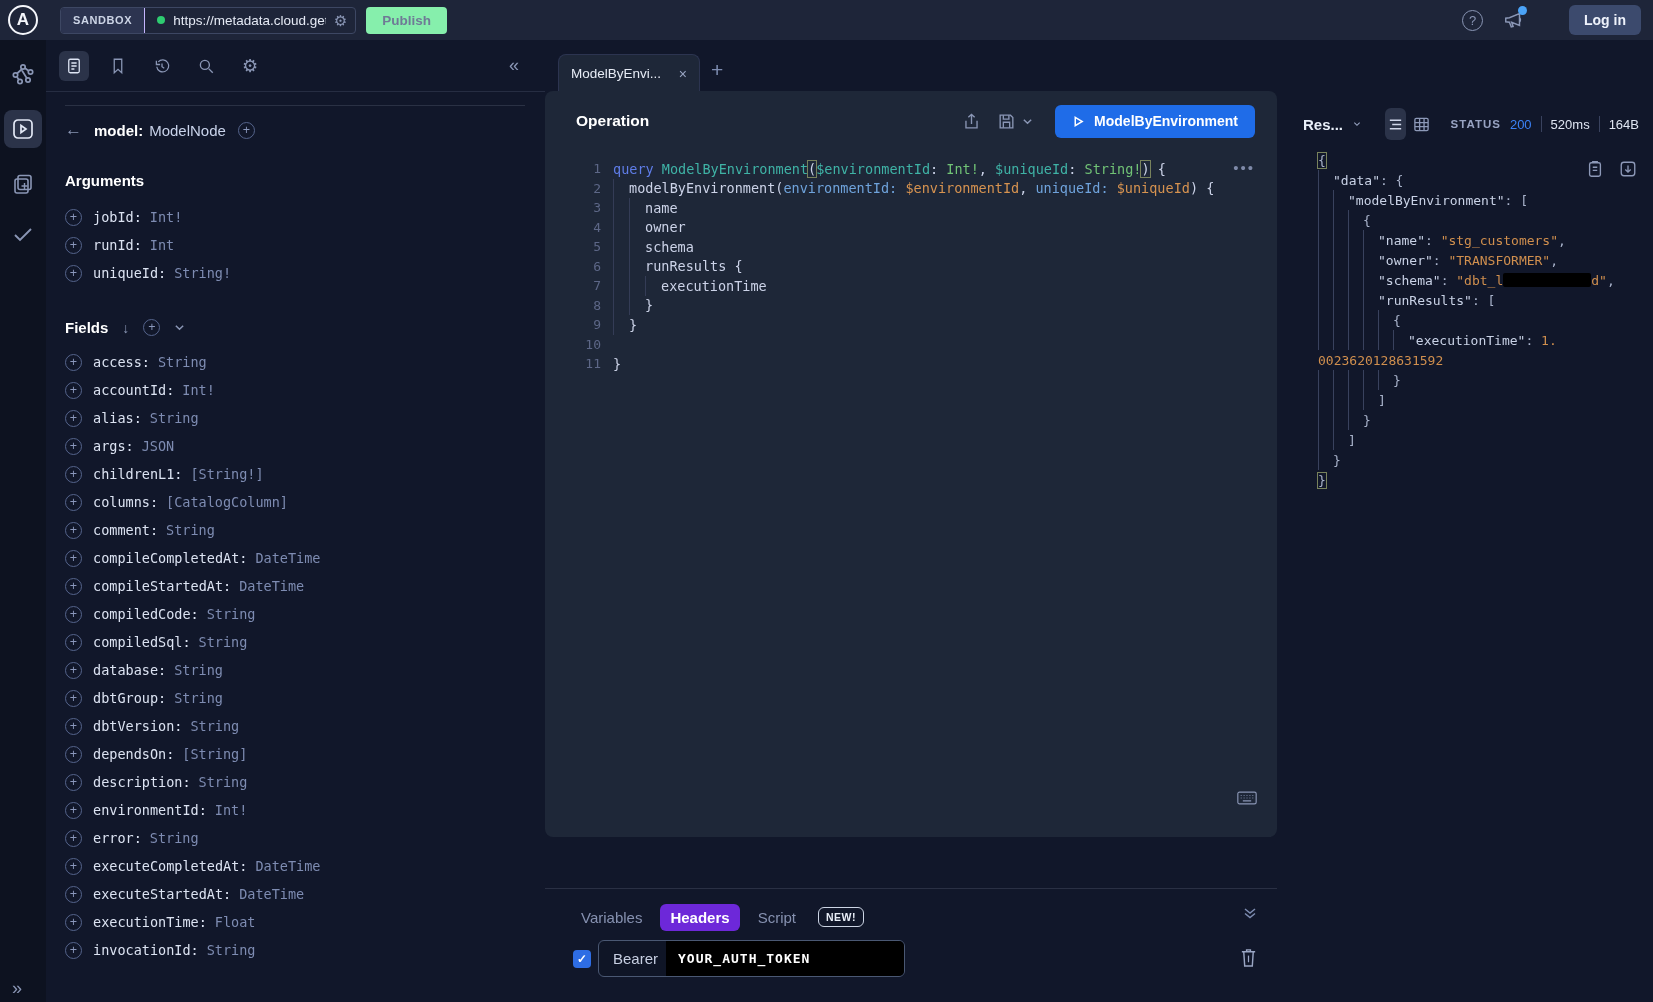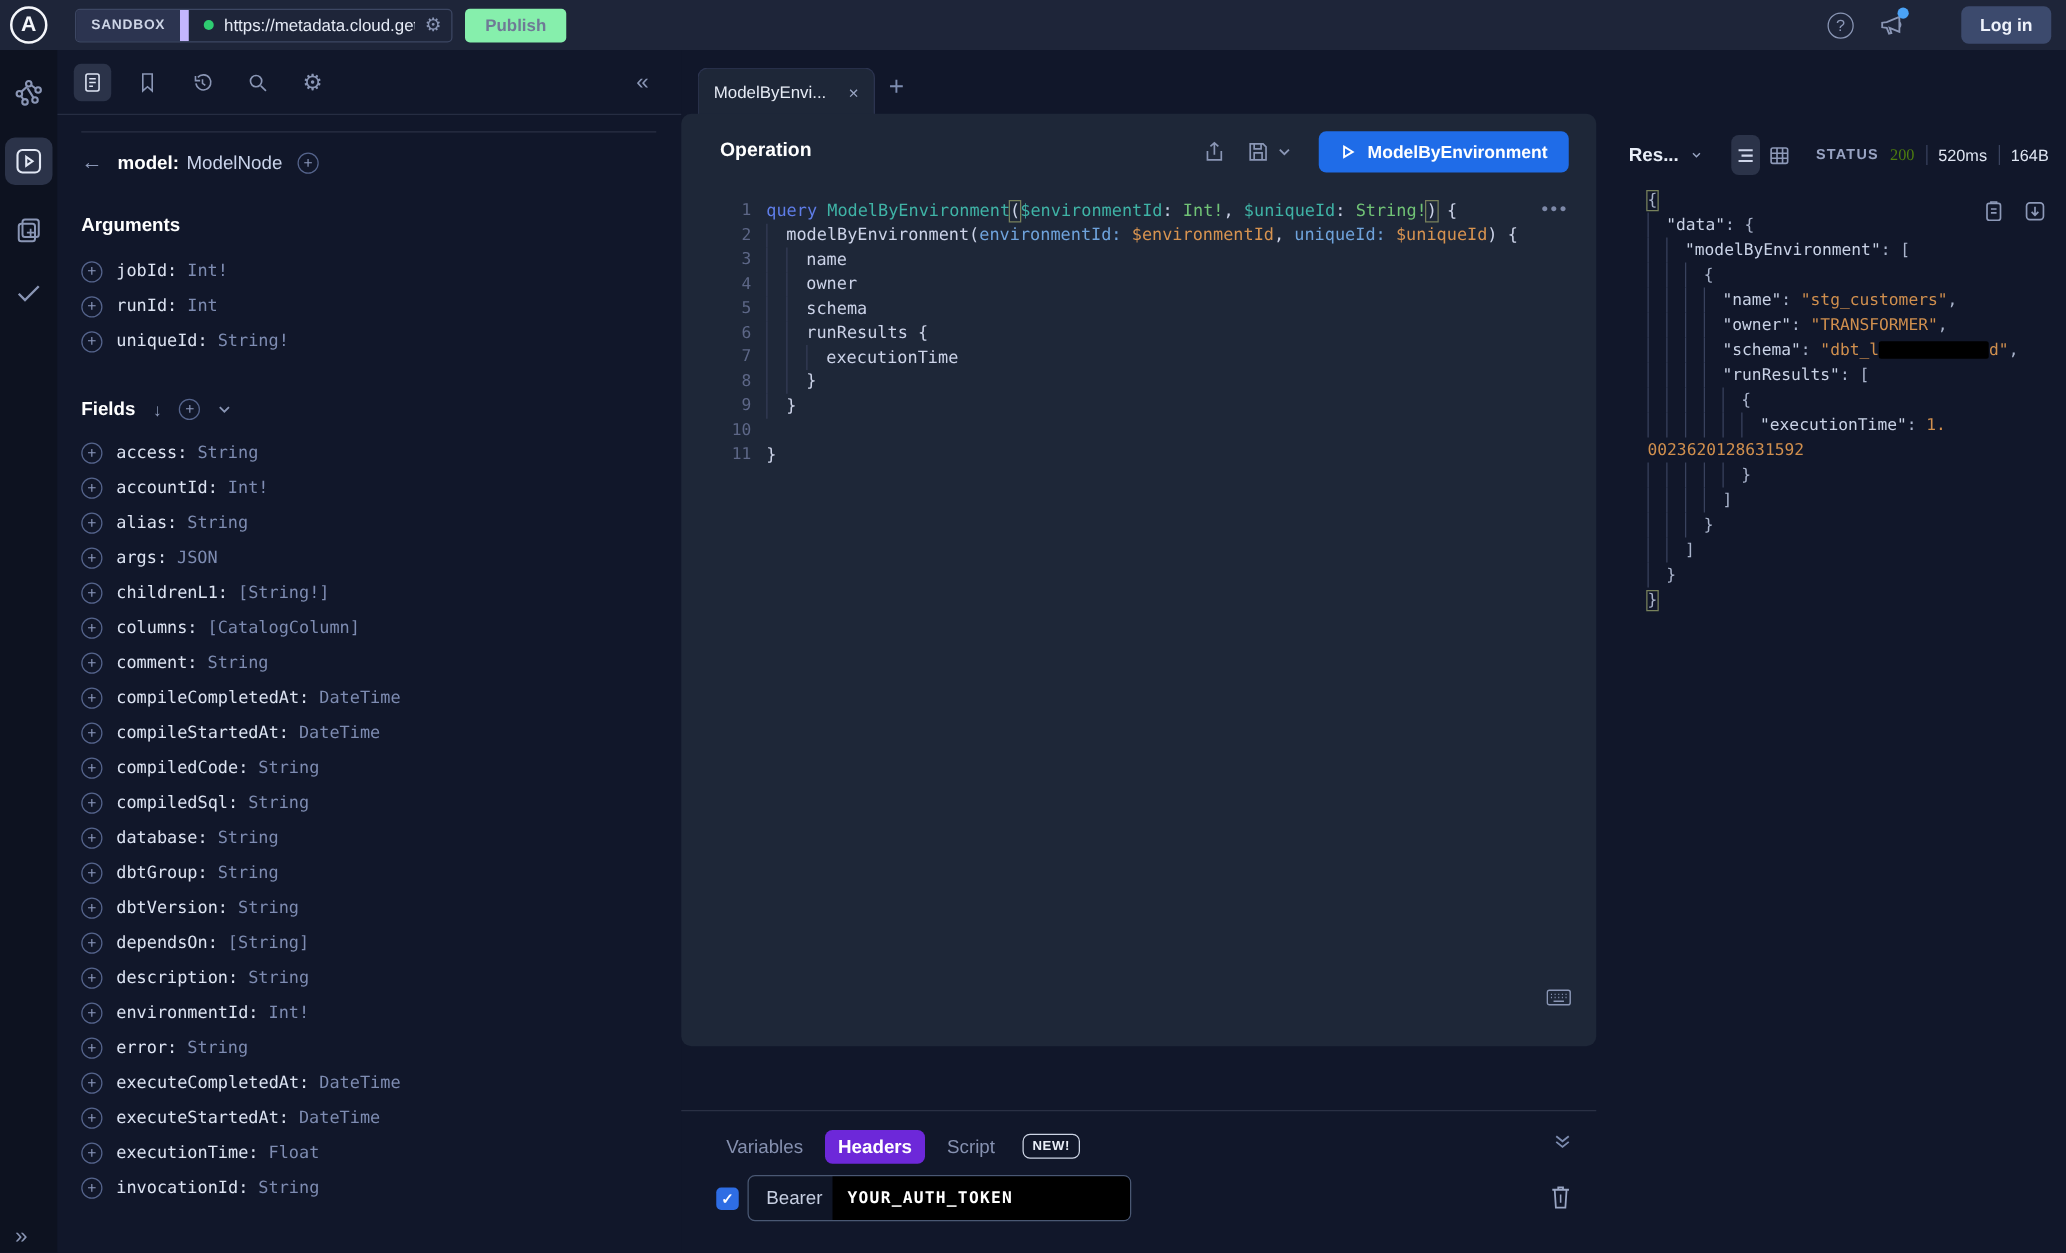--- a/index.html
+++ b/index.html
@@ -9,21 +9,21 @@
   
   #topbar { position:absolute; left:0; top:0; width:1653px; height:40px;
     background:#1e2539; display:flex; align-items:center; z-index:5; }
   .logo { width:30px; height:30px; border:2px solid #f4f6fb; border-radius:50%;
     margin-left:8px; display:flex; align-items:center; justify-content:center;
     font-weight:bold; font-size:17px; color:#f4f6fb; }
   .urlbox { display:flex; align-items:center; margin-left:22px; height:27px;
     border:1px solid #3d4763; border-radius:4px; overflow:hidden; }
   .sandbox-seg { background:#2c3450; height:100%; display:flex; align-items:center;
     padding:0 12px; font-size:11px; font-weight:bold; letter-spacing:.6px;
-    color:#cdd5e6; border-right:7px solid #c4b5fd; }
+    color:#cdd5e6; border-right:1px solid #c4b5fd; }
   .url-seg { display:flex; align-items:center; gap:8px; padding:0 8px 0 12px;
     width:210px; }
   .dot { width:8px; height:8px; border-radius:50%; background:#2ecc71; flex:none; }
   .url-text { font-size:13.5px; color:#e5eaf5; white-space:nowrap; overflow:hidden; width:158px; }
   .gear { color:#8a96b5; font-size:15px; line-height:1; }
   .publish { margin-left:10px; background:#86efac; color:#6f7a96; font-weight:bold;
     font-size:13.5px; border:none; border-radius:4px; padding:6px 16px;text-align:center; }
   .top-right { margin-left:auto; display:flex; align-items:center; gap:20px; margin-right:12px; }
   .qicon { width:21px; height:21px; border:1.5px solid #8a96b5; border-radius:50%;
     color:#8a96b5; font-size:13px; display:flex; align-items:center; justify-content:center; }
@@ -127,21 +127,21 @@
   .resp-head { position:absolute; left:26px; right:14px; top:66px; height:36px;
     display:flex; align-items:center; }
   .resp-title { font-size:15px; font-weight:bold; color:#e8eef8; }
   .resp-chev { color:#9aa6c4; margin-left:10px; }
   .view-pill { width:32px; height:32px; background:#2b3349; border-radius:6px;
     display:flex; align-items:center; justify-content:center; color:#cfd6ea; margin-left:24px; }
   .view-tbl { width:32px; height:32px; display:flex; align-items:center;
     justify-content:center; color:#8d99b8; margin-left:5px; }
   .status-grp { display:flex; align-items:center; margin-left:18px; gap:9px; }
   .status-lbl { font-size:11.5px; font-weight:bold; letter-spacing:1px; color:#98a3c2; }
-  .status-code { font-family:Liberation Serif, serif; font-size:13px; color:#4d7c0f; }
+  .status-code { font-family:Liberation Sans, sans-serif; font-size:13px; color:#3b82f6; }
   .vdiv { width:1px; height:16px; background:#39425e; }
   .meta-val { font-size:13px; color:#dfe5f2; }
   .resp-actions { position:absolute; right:16px; top:120px; display:flex; gap:15px; color:#8d99b8; }
   .resp-json { position:absolute; left:41px; top:110px; right:6px;
     font-family:"DejaVu Sans Mono", monospace; font-size:13px; }
   .rl { display:flex; align-items:center; height:20px; white-space:pre; }
   .rg { display:inline-block; width:15px; height:20px; border-left:1px solid #39425e; flex:none; }
   .key { color:#c9d2e6; } .pn { color:#aab4cc; } .str { color:#d08f4e; } .num { color:#d08f4e; }
   .redact { display:inline-block; height:14px; background:#000; border-radius:2px;
     vertical-align:-2px; }

